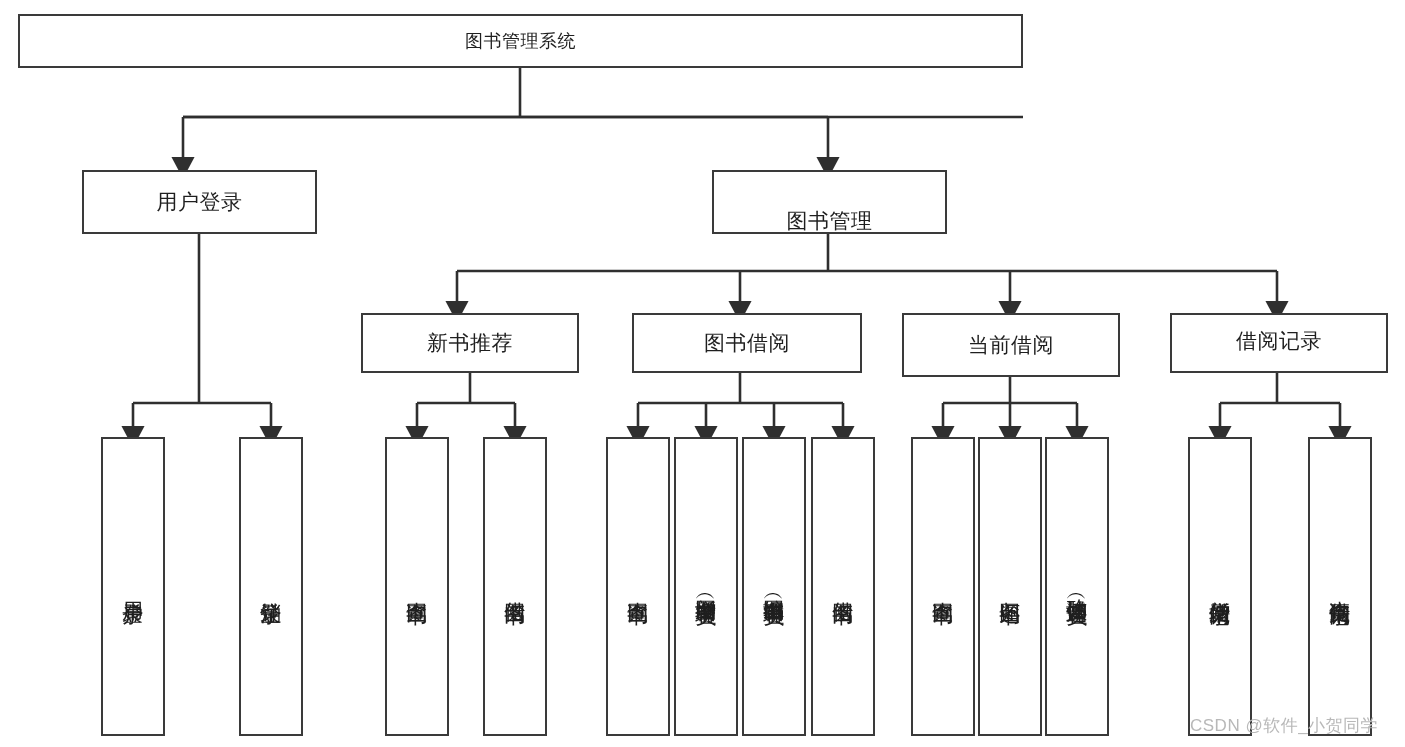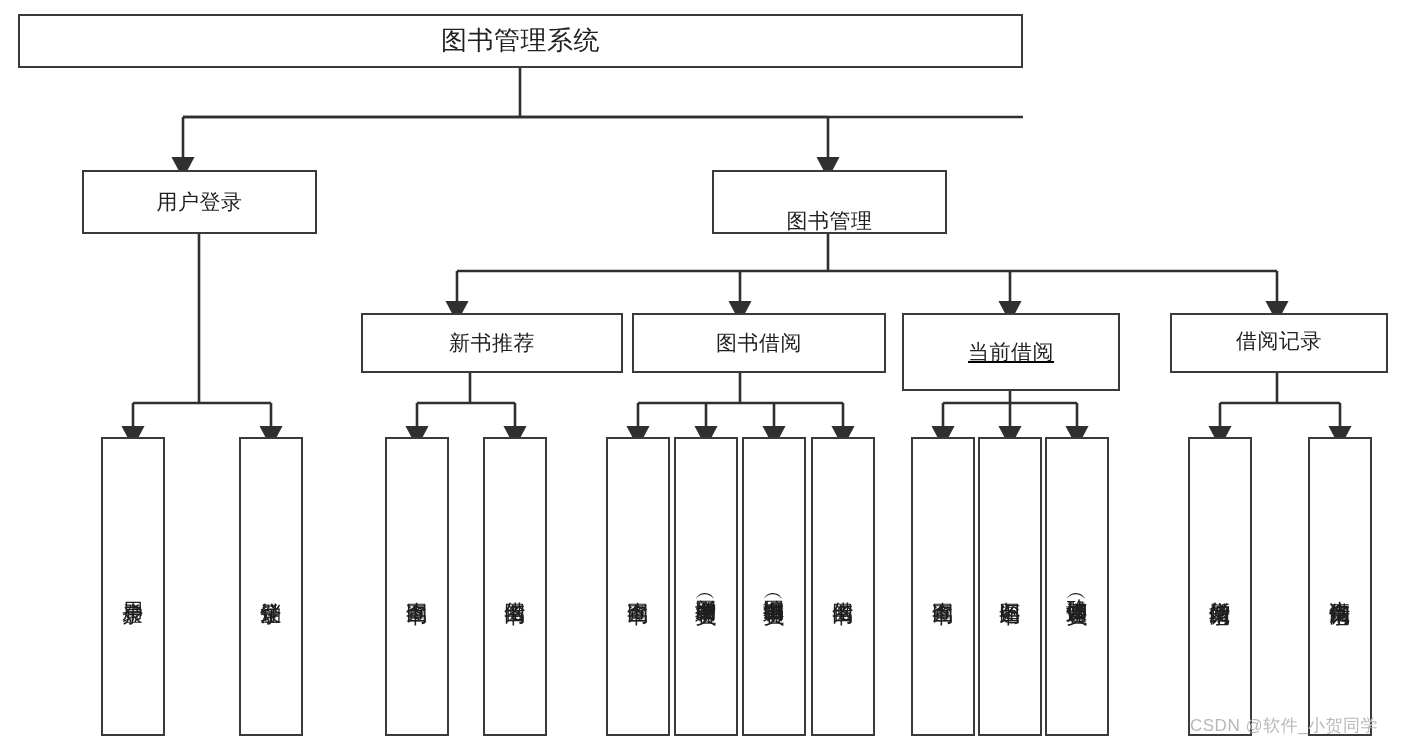--- a/index.html
+++ b/index.html
@@ -42,21 +42,21 @@
     text-align: center;
   }
   .node.leaf .label {
     writing-mode: vertical-rl;
     text-orientation: upright;
     font-size: 21px;
     line-height: 1.22;
     letter-spacing: 1px;
     white-space: normal;
   }
-  .node.root .label { font-size: 26px; }
+  .node.root .label { font-size: 18px; }
   .watermark {
     position: absolute;
     color: #b8b8b8;
     font-size: 17px;
     white-space: nowrap;
     letter-spacing: 0.5px;
     pointer-events: none;
   }
 </style>
 </head>
@@ -119,27 +119,27 @@
     <span class="label">图书管理系统</span>
   </div>
 
   <div class="node" style="left:82px; top:170px; width:235px; height:64px;">
     <span class="label">用户登录</span>
   </div>
   <div class="node" style="left:712px; top:170px; width:235px; height:64px;align-items:flex-end;">
     <span class="label">图书管理</span>
   </div>
 
-  <div class="node" style="left:361px; top:313px; width:262px; height:60px;">
+  <div class="node" style="left:361px; top:313px; width:218px; height:60px;">
     <span class="label">新书推荐</span>
   </div>
-  <div class="node" style="left:632px; top:313px; width:254px; height:60px;">
+  <div class="node" style="left:632px; top:313px; width:230px; height:60px;">
     <span class="label">图书借阅</span>
   </div>
-  <div class="node" style="left:902px; top:313px; width:218px; height:78px;text-decoration:underline;">
+  <div class="node" style="left:902px; top:313px; width:218px; height:64px;">
     <span class="label">当前借阅</span>
   </div>
   <div class="node" style="left:1170px; top:313px; width:218px; height:60px;font-family:Liberation Mono, monospace;">
     <span class="label">借阅记录</span>
   </div>
 
   <div class="node leaf" style="left:101px; top:437px; width:64px; height:299px;">
     <span class="label">用户登录</span>
   </div>
   <div class="node leaf" style="left:239px; top:437px; width:64px; height:299px;">

